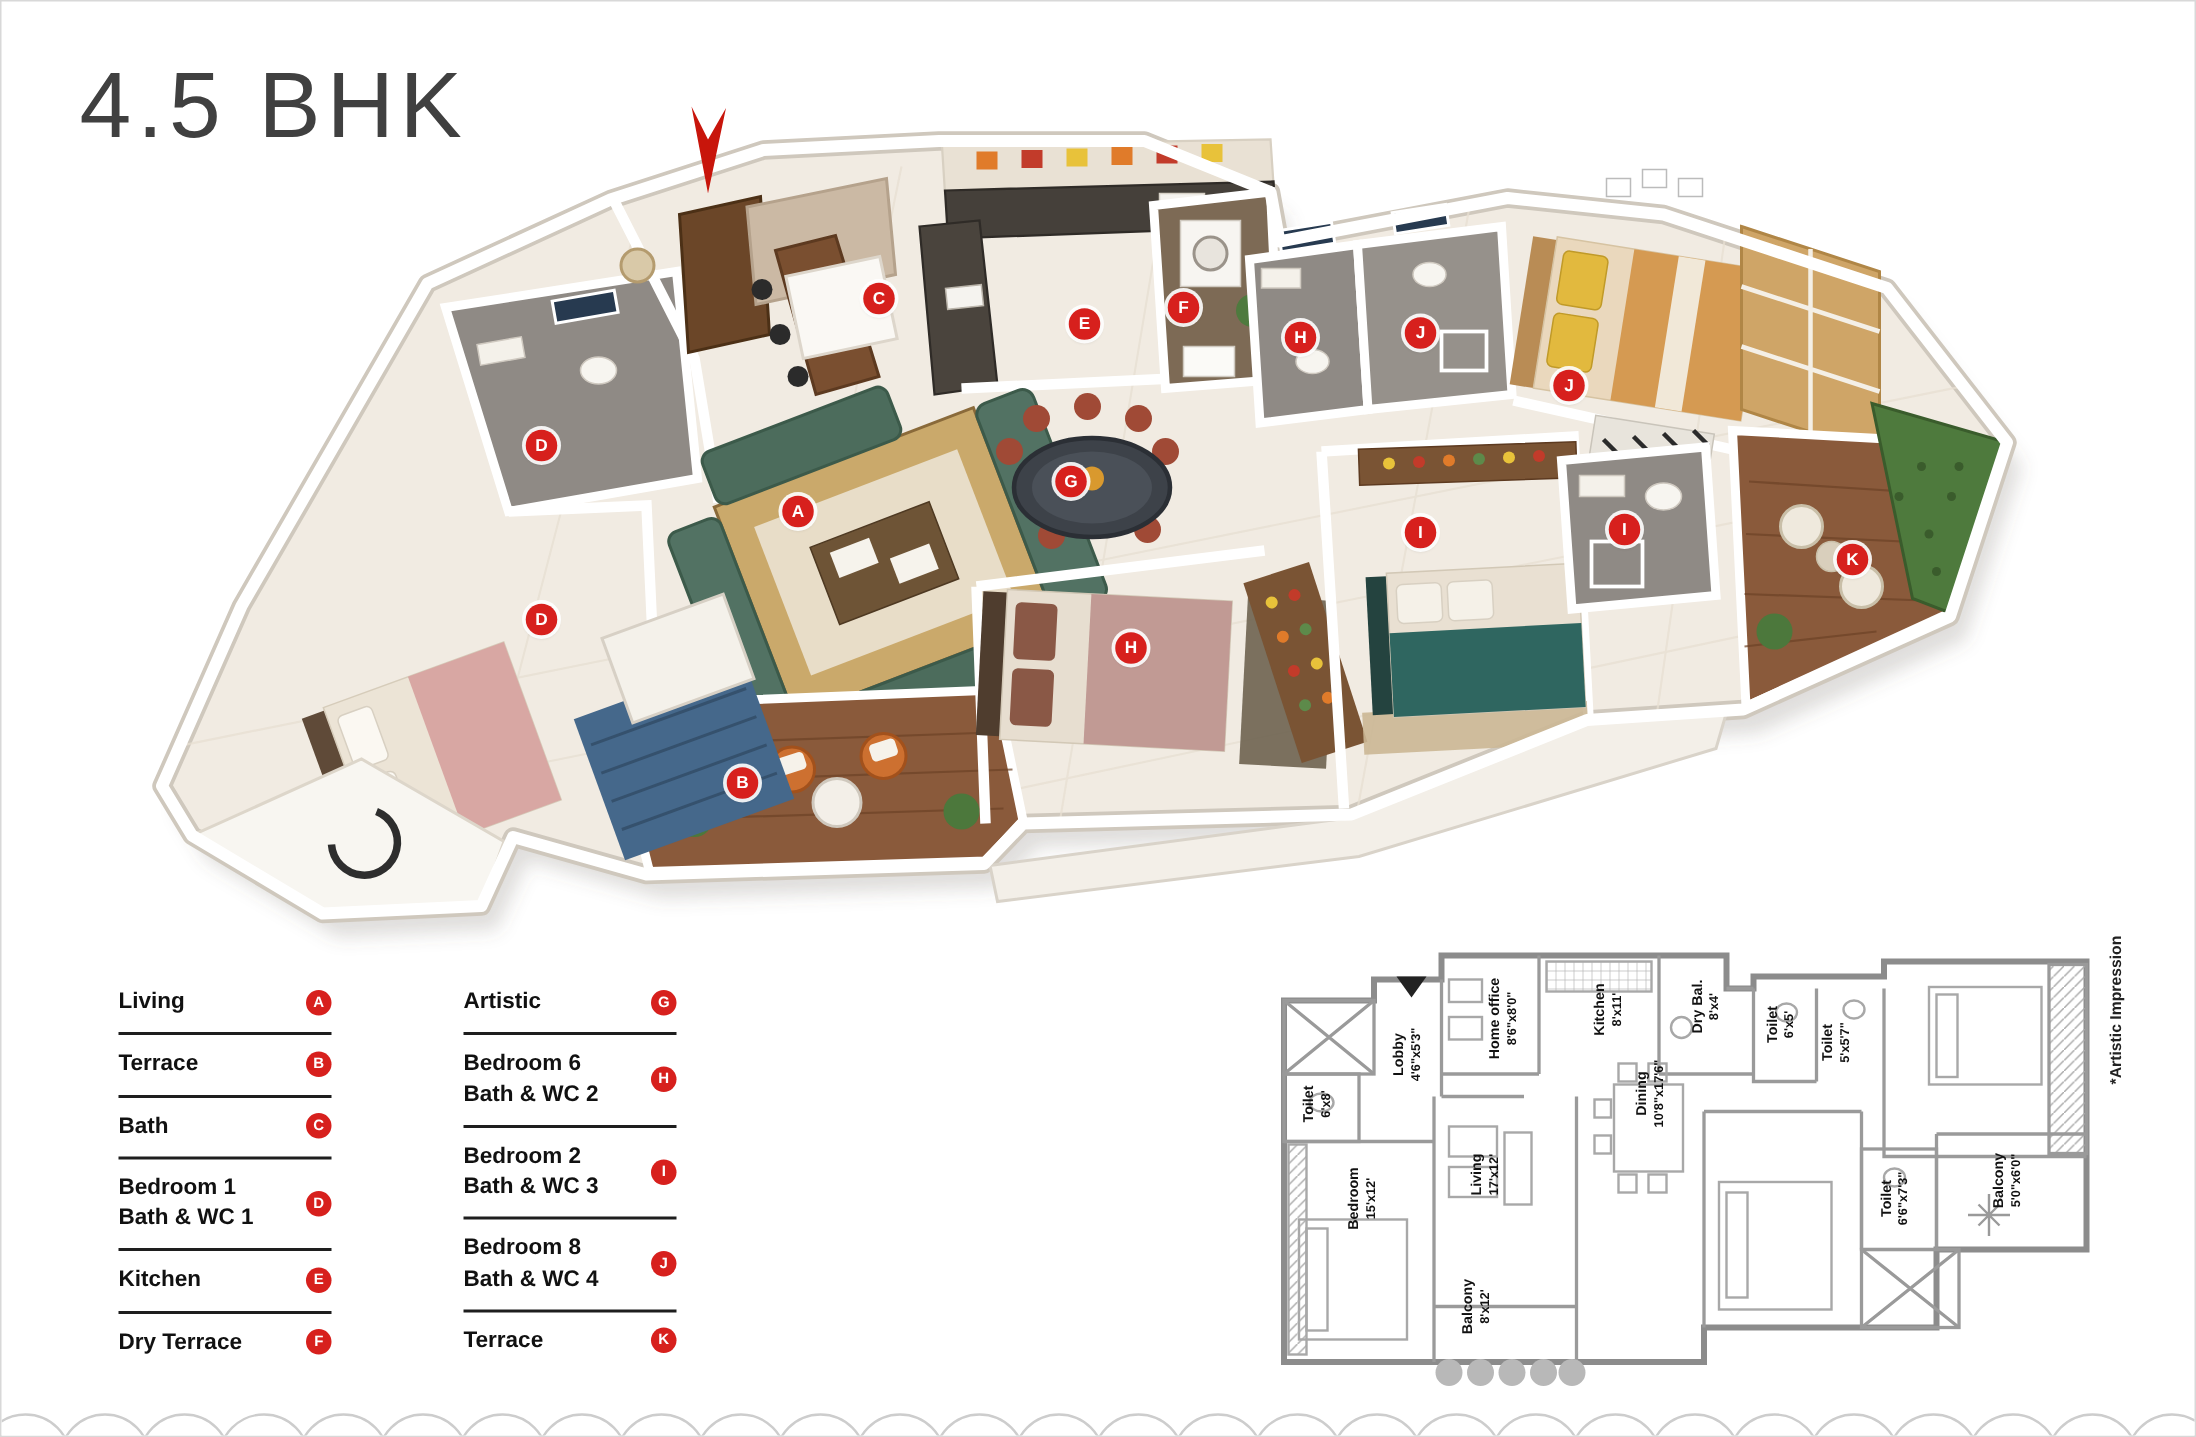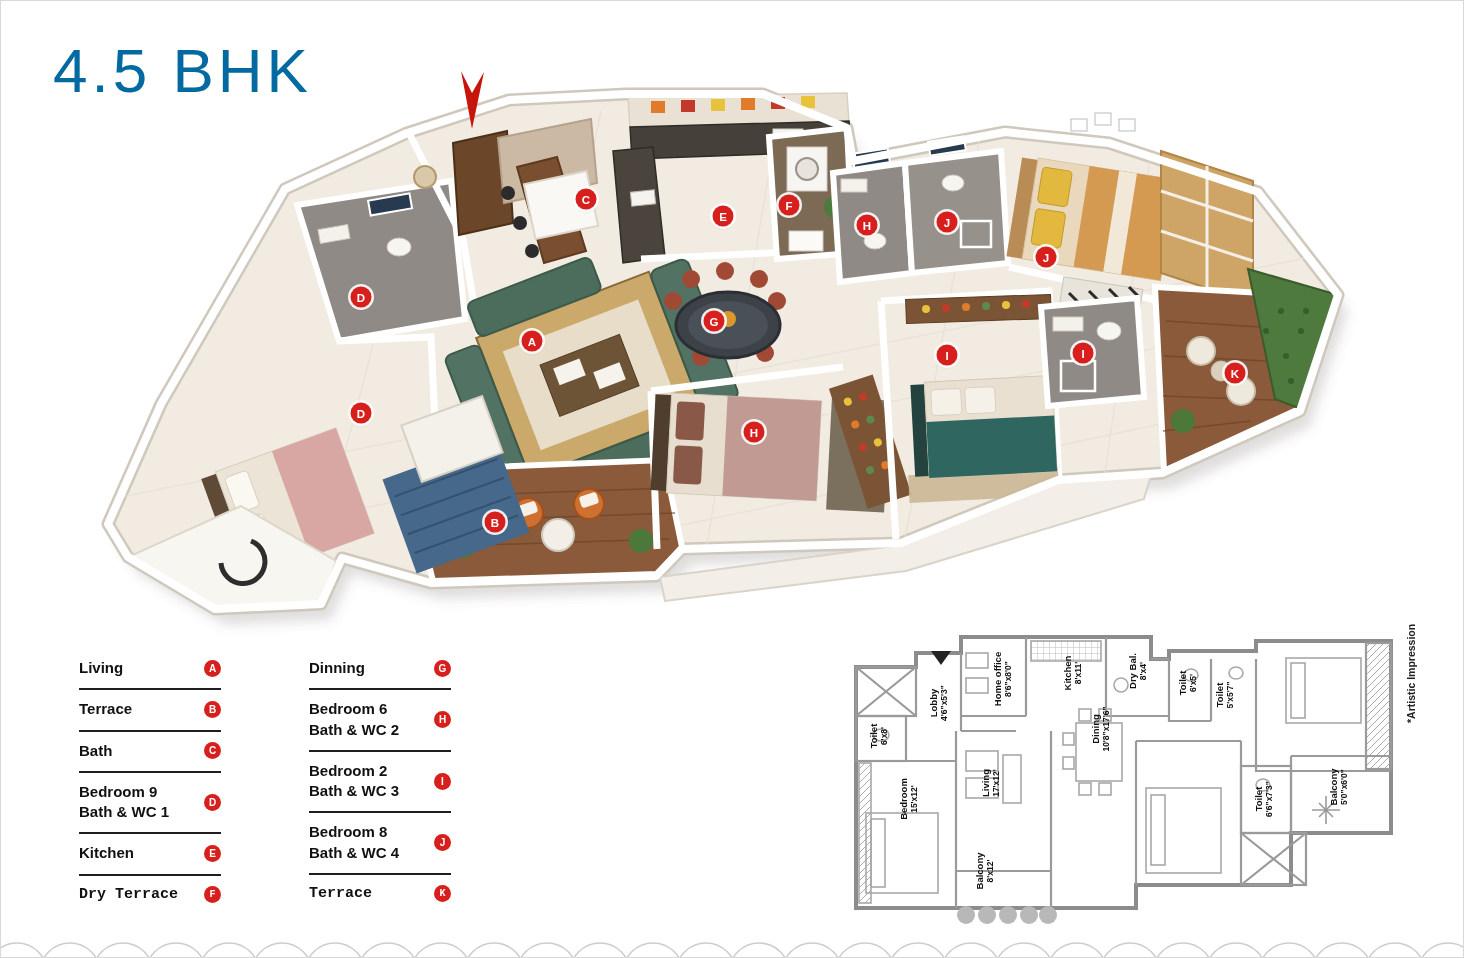--- a/index.html
+++ b/index.html
@@ -11,21 +11,21 @@
   
   .marker{position:absolute;width:21px;height:21px;border-radius:50%;background:#d7201d;
           color:#fff;font-size:11.5px;font-weight:bold;display:flex;align-items:center;
           justify-content:center;transform:translate(-50%,-50%);
           box-shadow:0 0 0 2.5px rgba(255,255,255,.9),0 1px 3px rgba(0,0,0,.35);}
   
   .legend{position:absolute;left:78px;top:648px;display:flex;gap:88px;}
   .legend-col{width:142px;}
   .legend-row{display:flex;justify-content:space-between;align-items:center;
               padding:9px 0 10px 0;border-bottom:2px solid #1e1e1e;}
-  .legend-col .legend-row:last-child{border-bottom:none;font-family:Liberation Mono, monospace;}
+  .legend-col .legend-row:last-child{border-bottom:none;}
   .legend-label{font-size:15px;font-weight:bold;color:#111;line-height:1.35;}
   .legend-badge{width:17px;height:17px;border-radius:50%;background:#d01f1f;color:#fff;
                 font-size:10px;font-weight:bold;display:flex;align-items:center;
                 justify-content:center;flex:0 0 auto;}
   
   .plan2d-wrap{position:absolute;left:850px;top:622px;width:545px;height:320px;}
   .p2label{position:absolute;transform:translate(-50%,-50%) rotate(-90deg);
            text-align:center;white-space:nowrap;color:#111;}
   .p2label .nm{font-size:9.5px;font-weight:bold;line-height:1.15;}
   .p2label .dm{font-size:8.5px;font-weight:bold;line-height:1.15;}
@@ -255,21 +255,21 @@
       <circle cx="1182" cy="420" r="12" fill="#4c783c"></circle>
     </g>
 
     <path d="M659,576 L900,544 L1058,480 L1150,474 L1143,498 L905,570 L664,600 Z" fill="#f3efe8" stroke="#d9d3c9" stroke-width="2"></path>
 
     <path d="M107,523 L160,403 L284,188 L406,132 L508,99 L625,93 L762,93 L846,127 L852,160 L1004,131 L1108,142 L1257,191 L1337,294 L1299,410 L1161,472 L1057,479 L900,542 L681,548 L655,575 L430,582 L341,557 L320,603 L214,608 L127,556 Z" fill="none" stroke="#ffffff" stroke-width="8" stroke-linejoin="round"></path>
 
     <path d="M460,70 L471,128 L483,71 L471,92 Z" fill="#c8150b"></path>
   </svg>
 
-  <div class="title" style="color: #0369a1;">4.5 BHK</div>
+  <div class="title" style="color: #404040;">4.5 BHK</div>
 
   <div id="markers3d">
       <div class="marker" style="left: 531px; top: 340px;">A</div>
       <div class="marker" style="left: 494px; top: 521px;">B</div>
       <div class="marker" style="left: 585px; top: 198px;">C</div>
       <div class="marker" style="left: 360px; top: 296px;">D</div>
       <div class="marker" style="left: 360px; top: 412px;">D</div>
       <div class="marker" style="left: 722px; top: 215px;">E</div>
       <div class="marker" style="left: 788px; top: 204px;">F</div>
       <div class="marker" style="left: 713px; top: 320px;">G</div>
@@ -297,42 +297,42 @@
           <div class="legend-badge" style="background: rgb(215, 32, 29);">B</div>
         </div>
         <div class="legend-row">
           <div class="legend-label">
             <div>Bath</div>
           </div>
           <div class="legend-badge" style="background: rgb(215, 32, 29);">C</div>
         </div>
         <div class="legend-row">
           <div class="legend-label">
-            <div>Bedroom 9</div>
+            <div>Bedroom 1</div>
             <div>Bath &amp; WC 1</div>
           </div>
           <div class="legend-badge" style="background: rgb(215, 32, 29);">D</div>
         </div>
         <div class="legend-row">
           <div class="legend-label">
             <div>Kitchen</div>
           </div>
           <div class="legend-badge" style="background: rgb(215, 32, 29);">E</div>
         </div>
         <div class="legend-row">
           <div class="legend-label">
             <div>Dry Terrace</div>
           </div>
           <div class="legend-badge" style="background: rgb(215, 32, 29);">F</div>
         </div>
       </div>
       <div class="legend-col">
         <div class="legend-row">
           <div class="legend-label">
-            <div>Dinning</div>
+            <div>Artistic</div>
           </div>
           <div class="legend-badge" style="background: rgb(215, 32, 29);">G</div>
         </div>
         <div class="legend-row">
           <div class="legend-label">
             <div>Bedroom 6</div>
             <div>Bath &amp; WC 2</div>
           </div>
           <div class="legend-badge" style="background: rgb(215, 32, 29);">H</div>
         </div>

